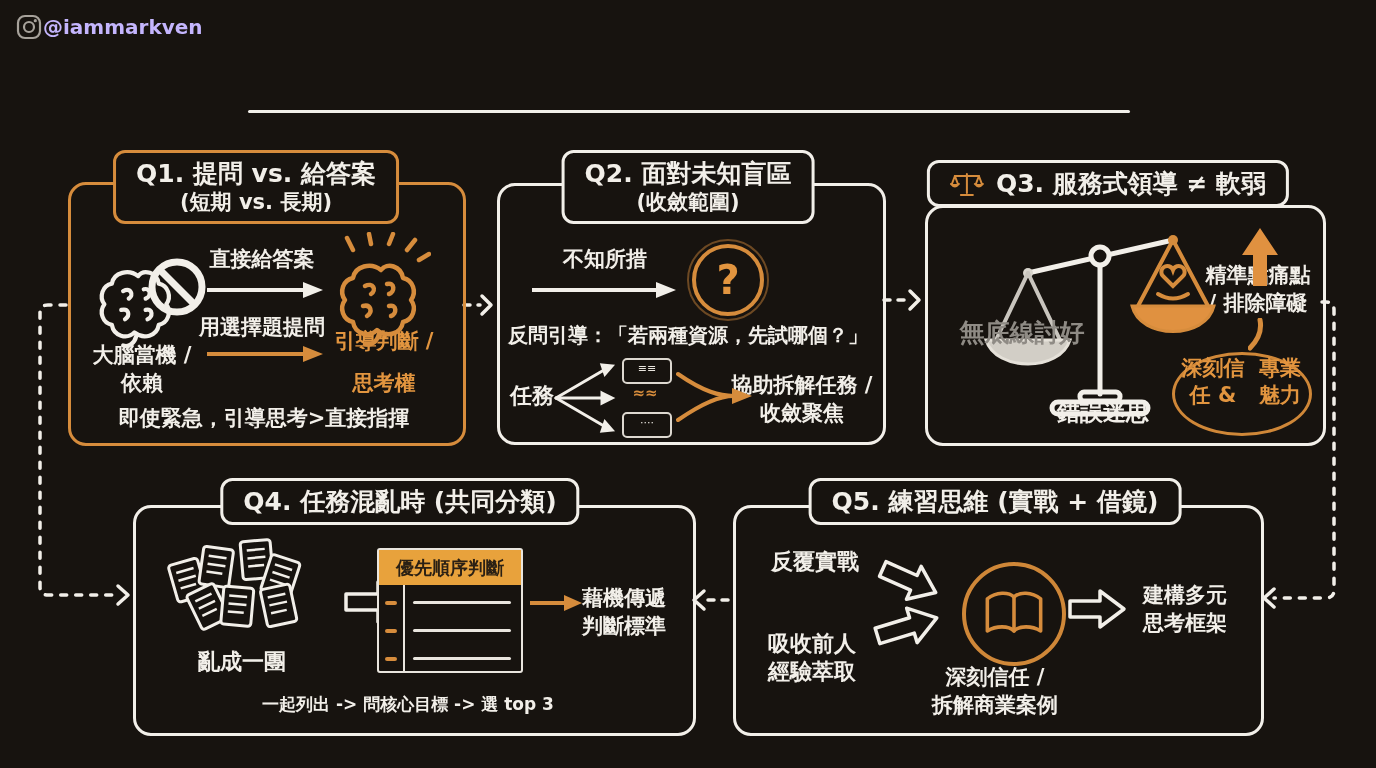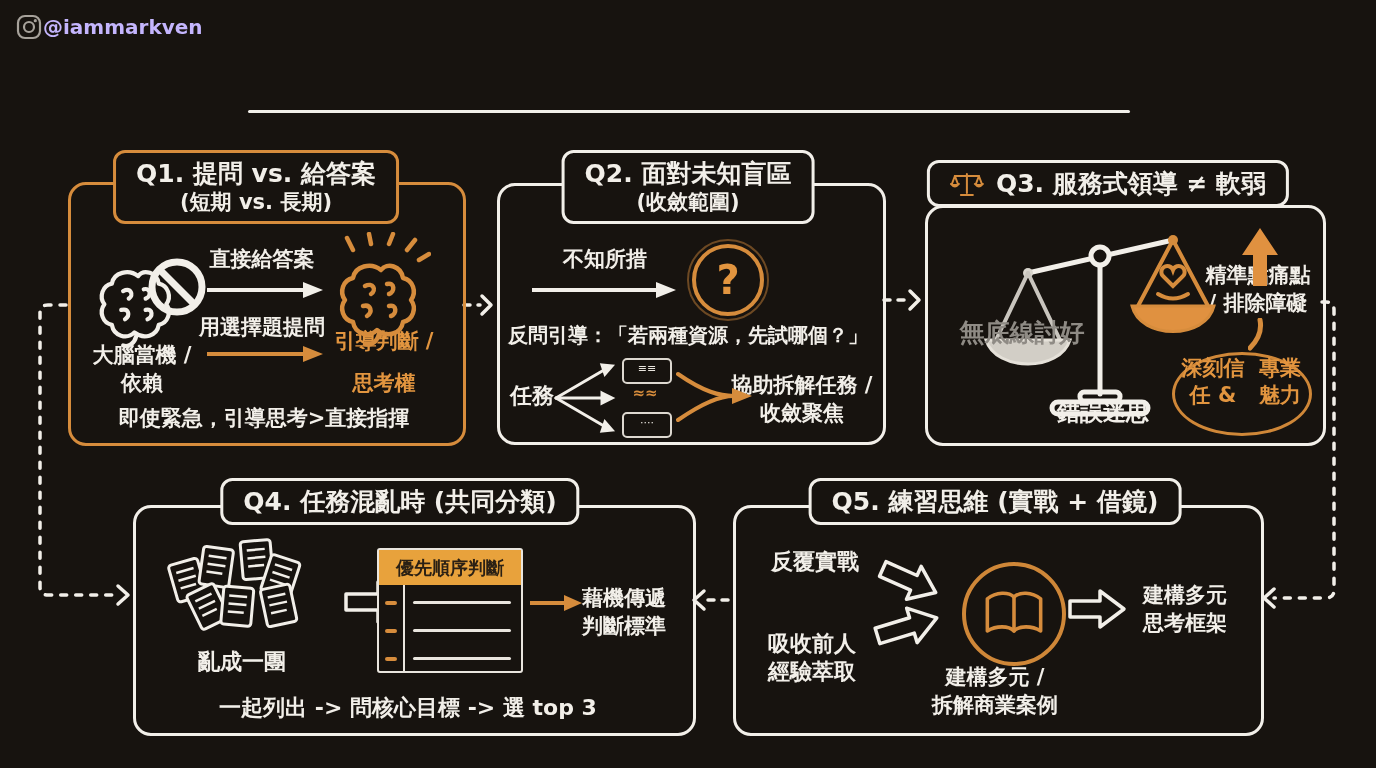--- a/index.html
+++ b/index.html
@@ -257,21 +257,21 @@
     </div>
   </div>
 
   <svg class="abs z2" style="left:528px;top:592px;" width="56" height="22">
     <line x1="2" y1="11" x2="38" y2="11" stroke="#d68c3c" stroke-width="4"></line>
     <polygon points="36,3 54,11 36,19" fill="#d68c3c"></polygon>
   </svg>
   <div class="abs ctr lbl" style="left:624px;top:585px;">藉機傳遞</div>
   <div class="abs ctr lbl" style="left:624px;top:613px;">判斷標準</div>
 
-  <div class="abs ctr lbl" style="left:408px;top:694px;font-size:22px;">一起列出 -&gt; 問核心目標 -&gt; 選 top 3</div>
+  <div class="abs ctr lbl" style="left:408px;top:694px;font-size:17px;">一起列出 -&gt; 問核心目標 -&gt; 選 top 3</div>
 
   <div class="box" style="left:733px;top:505px;width:525px;height:225px;"></div>
   <div class="qheader" style="left:995px;top:478px;">
     <div class="qh1">Q5. 練習思維 (實戰 + 借鏡)</div>
   </div>
 
   <div class="abs ctr lbl" style="left:815px;top:548px;font-size:22px;">反覆實戰</div>
   <svg class="abs z2" style="left:862px;top:552px;" width="100" height="62">
     <g transform="rotate(24 50 30)">
       <polygon points="18,22 52,22 52,12 76,30 52,48 52,38 18,38" fill="#17130f" stroke="#f2efe9" stroke-width="3.5" stroke-linejoin="round"></polygon>
@@ -287,21 +287,21 @@
   </svg>
 
   <div class="bookcircle" style="left:962px;top:562px;">
     <svg width="64" height="54" viewBox="0 0 72 58">
       <g fill="none" stroke="#d68c3c" stroke-width="4" stroke-linejoin="round" stroke-linecap="round">
         <path d="M6,12 C16,4 30,4 36,10 C42,4 56,4 66,12 L66,48 C56,42 42,42 36,48 C30,42 16,42 6,48 Z"></path>
         <line x1="36" y1="10" x2="36" y2="48"></line>
       </g>
     </svg>
   </div>
-  <div class="abs ctr lbl" style="left:995px;top:664px;">建構多元 /</div>
+  <div class="abs ctr lbl" style="left:995px;top:664px;">深刻信任 /</div>
   <div class="abs ctr lbl" style="left:995px;top:692px;">拆解商業案例</div>
 
   <svg class="abs z2" style="left:1068px;top:586px;" width="60" height="46">
     <polygon points="2,15 32,15 32,5 56,23 32,41 32,31 2,31" fill="#17130f" stroke="#f2efe9" stroke-width="3.5" stroke-linejoin="round"></polygon>
   </svg>
   <div class="abs ctr lbl" style="left:1185px;top:582px;">建構多元</div>
   <div class="abs ctr lbl" style="left:1185px;top:610px;">思考框架</div>
 
 </div>
 

